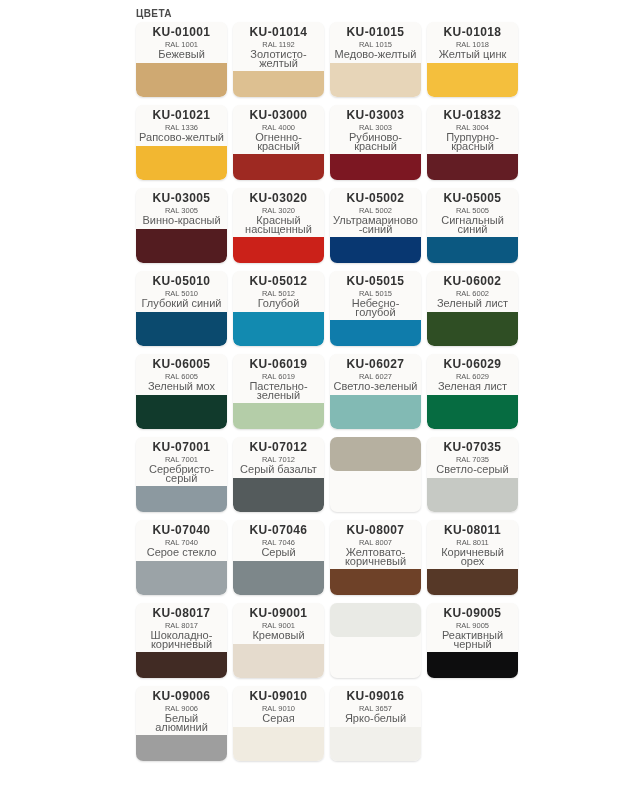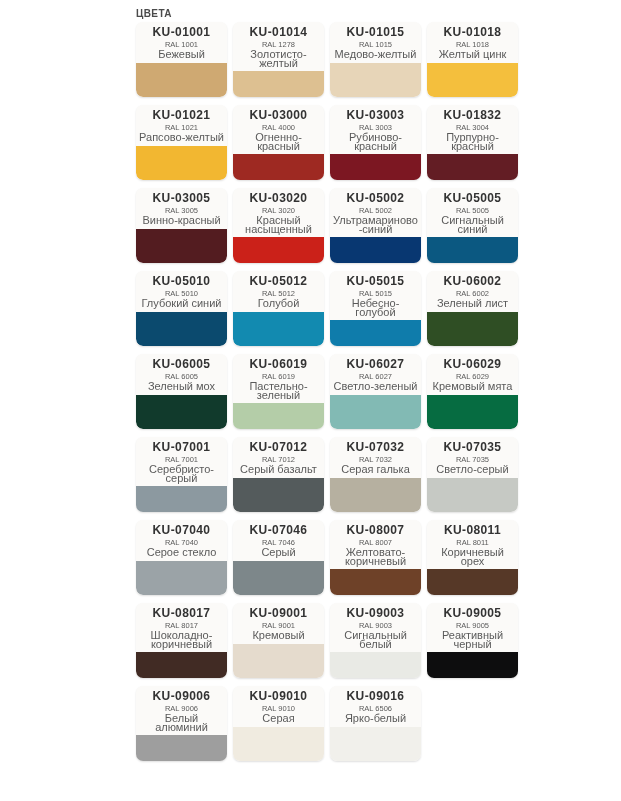--- a/index.html
+++ b/index.html
@@ -111,21 +111,21 @@
         <div class="card-text">
           <div class="code">KU-01001</div>
           <div class="ral">RAL 1001</div>
           <div class="name">Бежевый</div>
         </div>
         <div class="swatch" style="background: rgb(207, 169, 114);"></div>
       </div>
       <div class="card">
         <div class="card-text">
           <div class="code">KU-01014</div>
-          <div class="ral">RAL 1278</div>
+          <div class="ral">RAL 1192</div>
           <div class="name">Золотисто-желтый</div>
         </div>
         <div class="swatch" style="background: rgb(221, 192, 145);"></div>
       </div>
       <div class="card">
         <div class="card-text">
           <div class="code">KU-01015</div>
           <div class="ral">RAL 1015</div>
           <div class="name">Медово-желтый</div>
         </div>
@@ -135,21 +135,21 @@
         <div class="card-text">
           <div class="code">KU-01018</div>
           <div class="ral">RAL 1018</div>
           <div class="name">Желтый цинк</div>
         </div>
         <div class="swatch" style="background: rgb(244, 191, 61);"></div>
       </div>
       <div class="card">
         <div class="card-text">
           <div class="code">KU-01021</div>
-          <div class="ral">RAL 1021</div>
+          <div class="ral">RAL 1336</div>
           <div class="name">Рапсово-желтый</div>
         </div>
         <div class="swatch" style="background: rgb(242, 183, 49);"></div>
       </div>
       <div class="card">
         <div class="card-text">
           <div class="code">KU-03000</div>
           <div class="ral">RAL 4000</div>
           <div class="name">Огненно-красный</div>
         </div>
@@ -256,46 +256,41 @@
           <div class="code">KU-06027</div>
           <div class="ral">RAL 6027</div>
           <div class="name">Светло-зеленый</div>
         </div>
         <div class="swatch" style="background: rgb(130, 186, 180);"></div>
       </div>
       <div class="card">
         <div class="card-text">
           <div class="code">KU-06029</div>
           <div class="ral">RAL 6029</div>
-          <div class="name">Кремовый мята</div>
+          <div class="name">Зеленая лист</div>
         </div>
         <div class="swatch" style="background: rgb(6, 108, 65);"></div>
       </div>
       <div class="card">
         <div class="card-text">
           <div class="code">KU-07001</div>
           <div class="ral">RAL 7001</div>
           <div class="name">Серебристо-серый</div>
         </div>
         <div class="swatch" style="background: rgb(140, 153, 160);"></div>
       </div>
       <div class="card">
         <div class="card-text">
           <div class="code">KU-07012</div>
           <div class="ral">RAL 7012</div>
           <div class="name">Серый базальт</div>
         </div>
         <div class="swatch" style="background: rgb(84, 91, 92);"></div>
       </div>
       <div class="card">
-        <div class="card-text">
-          <div class="code">KU-07032</div>
-          <div class="ral">RAL 7032</div>
-          <div class="name">Серая галька</div>
-        </div>
         <div class="swatch" style="background: rgb(182, 176, 160);"></div>
       </div>
       <div class="card">
         <div class="card-text">
           <div class="code">KU-07035</div>
           <div class="ral">RAL 7035</div>
           <div class="name">Светло-серый</div>
         </div>
         <div class="swatch" style="background: rgb(198, 201, 196);"></div>
       </div>
@@ -341,25 +336,20 @@
       </div>
       <div class="card">
         <div class="card-text">
           <div class="code">KU-09001</div>
           <div class="ral">RAL 9001</div>
           <div class="name">Кремовый</div>
         </div>
         <div class="swatch" style="background: rgb(229, 219, 205);"></div>
       </div>
       <div class="card">
-        <div class="card-text">
-          <div class="code">KU-09003</div>
-          <div class="ral">RAL 9003</div>
-          <div class="name">Сигнальный белый</div>
-        </div>
         <div class="swatch" style="background: rgb(233, 234, 229);"></div>
       </div>
       <div class="card">
         <div class="card-text">
           <div class="code">KU-09005</div>
           <div class="ral">RAL 9005</div>
           <div class="name">Реактивный черный</div>
         </div>
         <div class="swatch" style="background: rgb(13, 13, 14);"></div>
       </div>
@@ -375,21 +365,21 @@
         <div class="card-text">
           <div class="code">KU-09010</div>
           <div class="ral">RAL 9010</div>
           <div class="name">Серая</div>
         </div>
         <div class="swatch" style="background: rgb(240, 235, 224);"></div>
       </div>
       <div class="card">
         <div class="card-text">
           <div class="code">KU-09016</div>
-          <div class="ral">RAL 6506</div>
+          <div class="ral">RAL 3657</div>
           <div class="name">Ярко-белый</div>
         </div>
         <div class="swatch" style="background: rgb(241, 240, 235);"></div>
       </div>
     </div>
 
   <div class="footnote">* Цвета на мониторе могут отличаться от реальных</div>
 
 </div>
 

